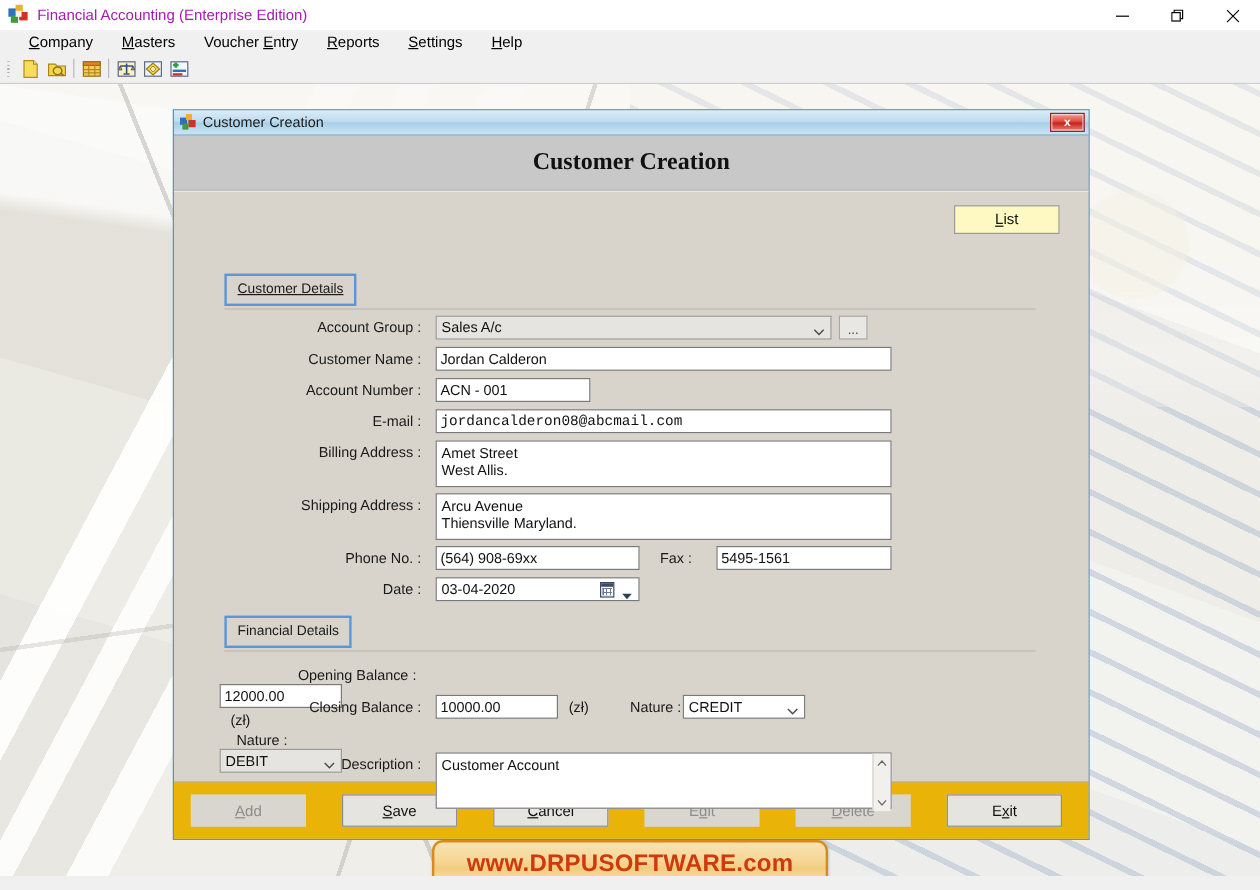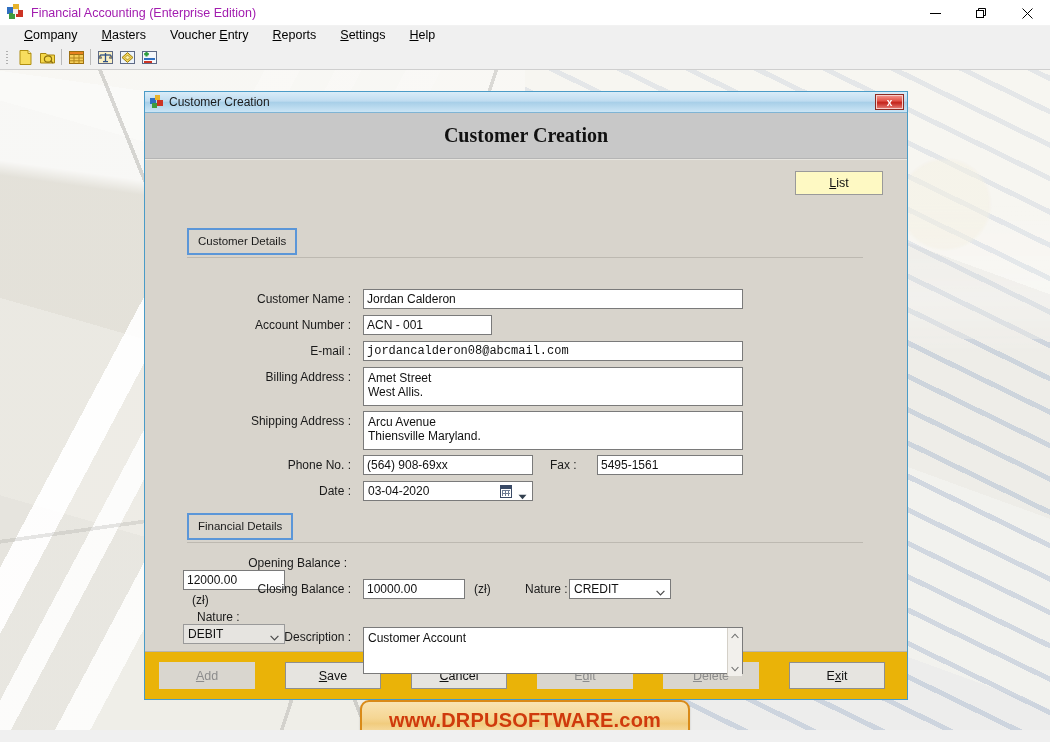--- a/index.html
+++ b/index.html
@@ -425,25 +425,39 @@
       <div id="dlg-header">
         <div id="dlg-header-text">Customer Creation</div>
       </div>
 
       <div id="dlg-body">
 
         <div class="btn" id="btn-list">
           <span><u>L</u>ist</span>
         </div>
 
-        <div class="grp-chip" style="left:42px; top:68px;">
+        <div class="grp-chip" style="left:42px; top:68px;text-decoration:underline;">
           <span>Customer Details</span>
         </div>
         <div class="grp-rule" style="left:42px; top:97px; width:676px;"></div>
 
+        <div class="frow" style="left:42px; top:103px; width:676px;">
+          <div class="flabel" style="width:164px;">Account Group :</div>
+          <div style="width:12px;"></div>
+          <div class="combo" style="width:330px;">
+            <span class="cval">Sales A/c</span>
+            <span class="chev">
+              <svg width="9" height="6" viewBox="0 0 9 6">
+                  <path d="M0.6 0.8 L4.5 4.8 L8.4 0.8" fill="none" stroke="#4a4a4a" stroke-width="1.2"></path>
+                </svg>
+            </span>
+          </div>
+          <div style="width:6px;"></div>
+          <div class="browse-btn">...</div>
+        </div>
 
         <div class="frow" style="left:42px; top:129px;">
           <div class="flabel" style="width:164px;">Customer Name :</div>
           <div style="width:12px;"></div>
           <input class="tin" style="width: 380px;" value="Jordan Calderon">
         </div>
 
         <div class="frow" style="left:42px; top:155px;">
           <div class="flabel" style="width:164px;">Account Number :</div>
           <div style="width:12px;"></div>

